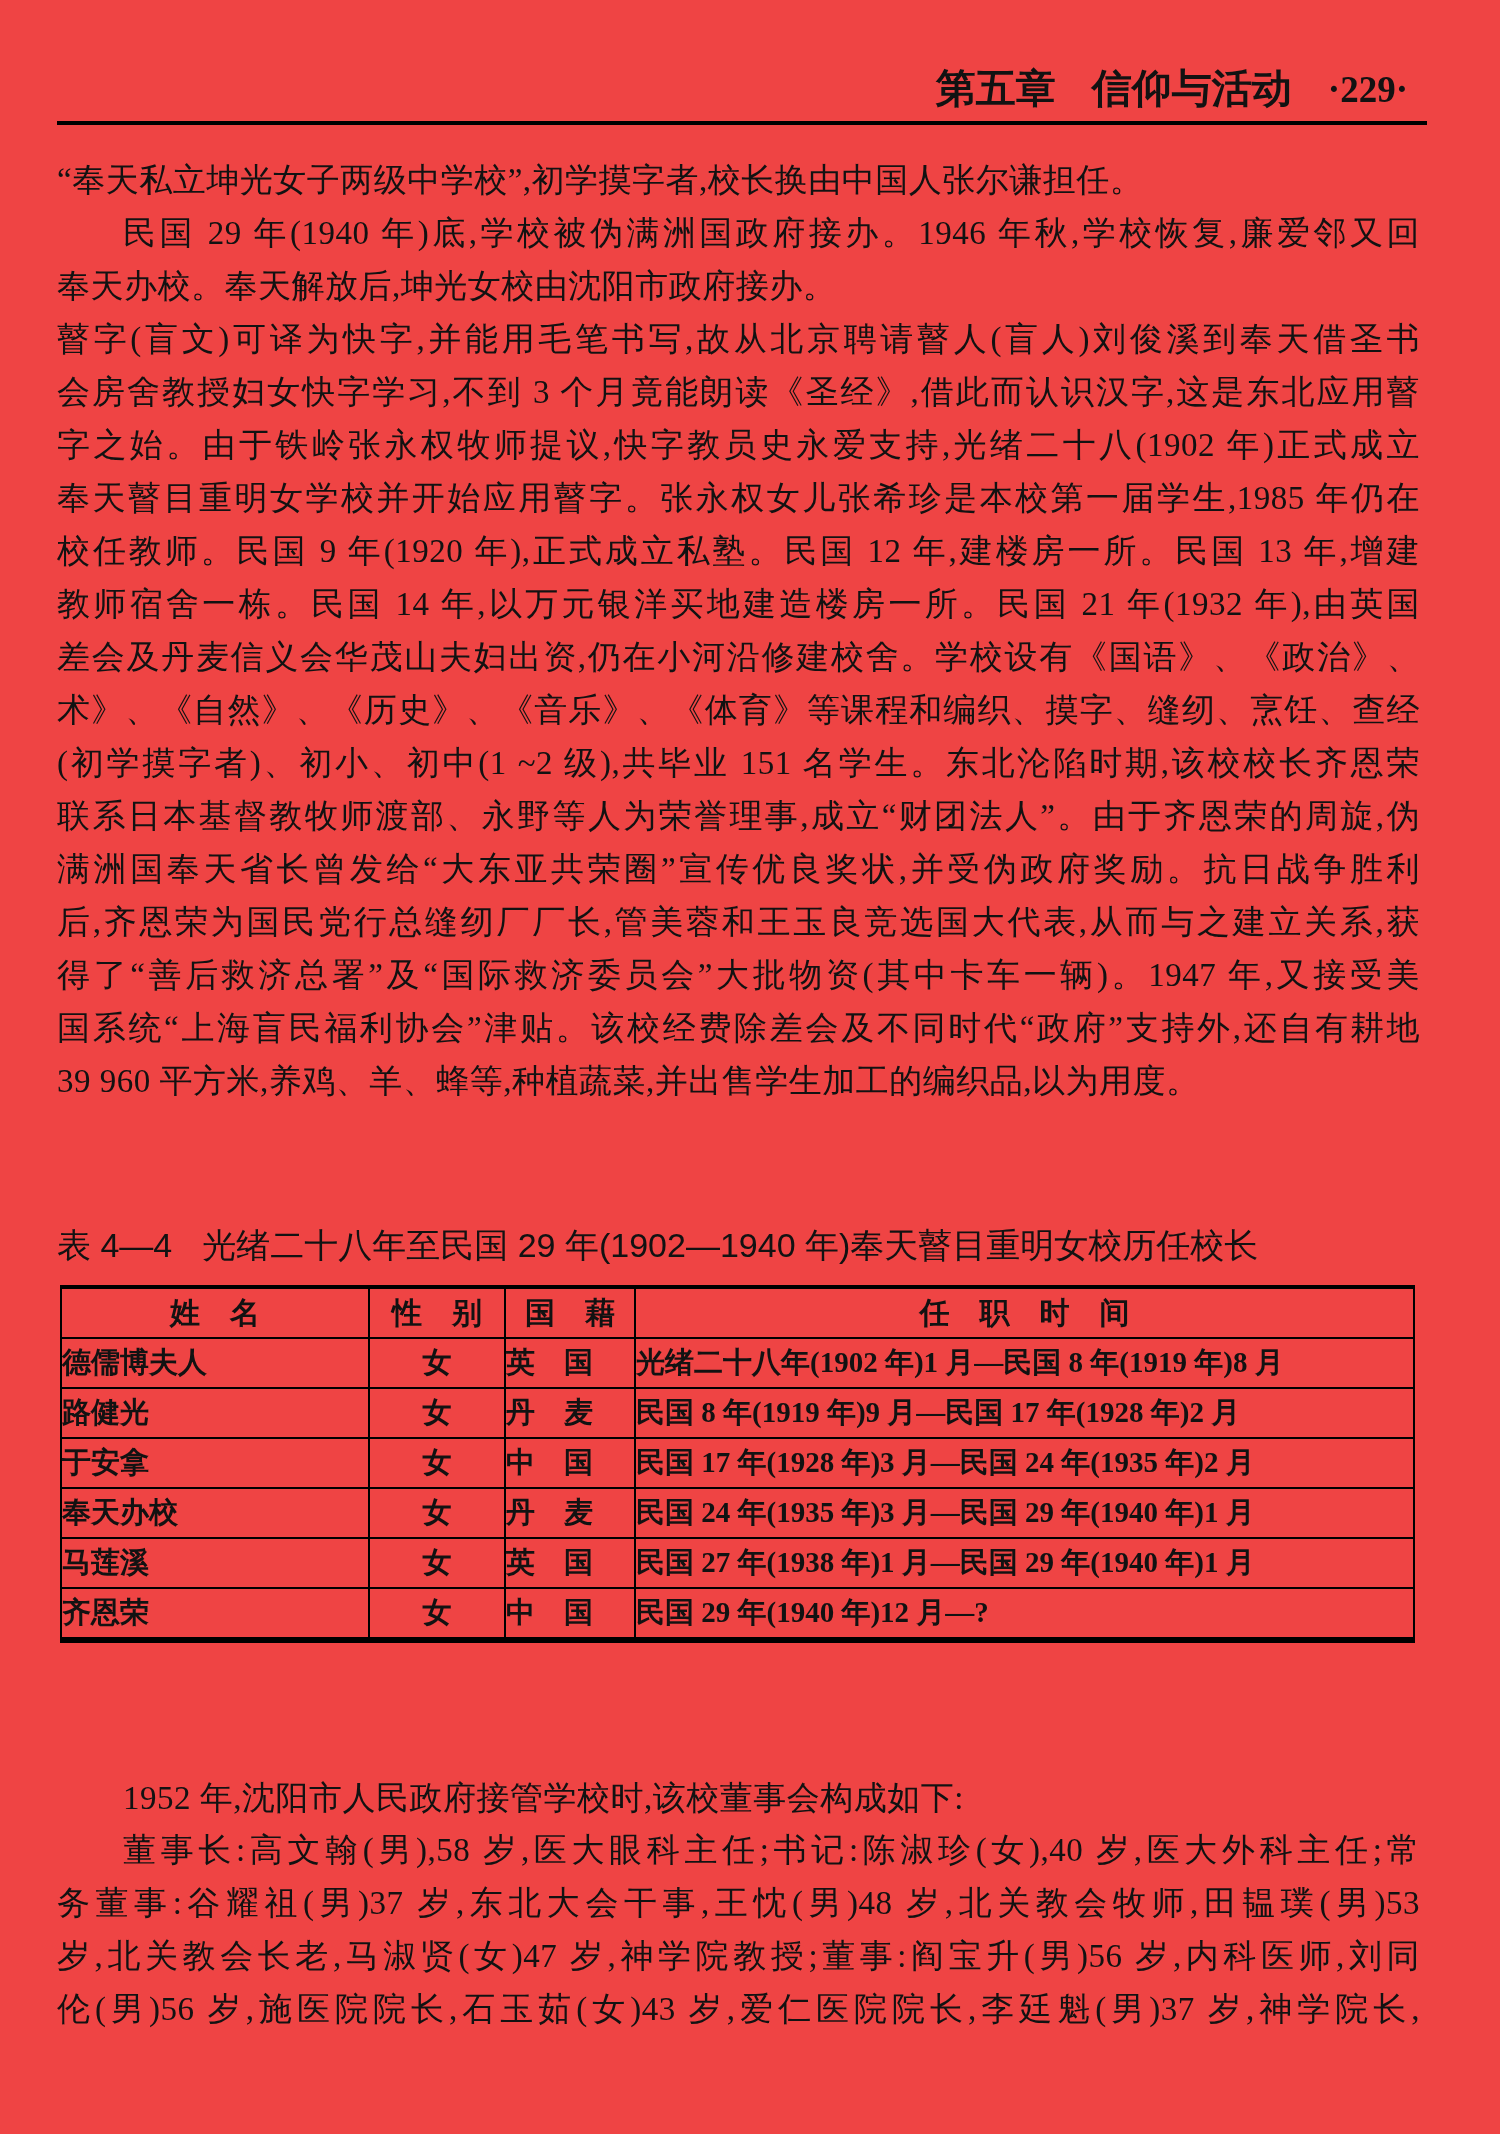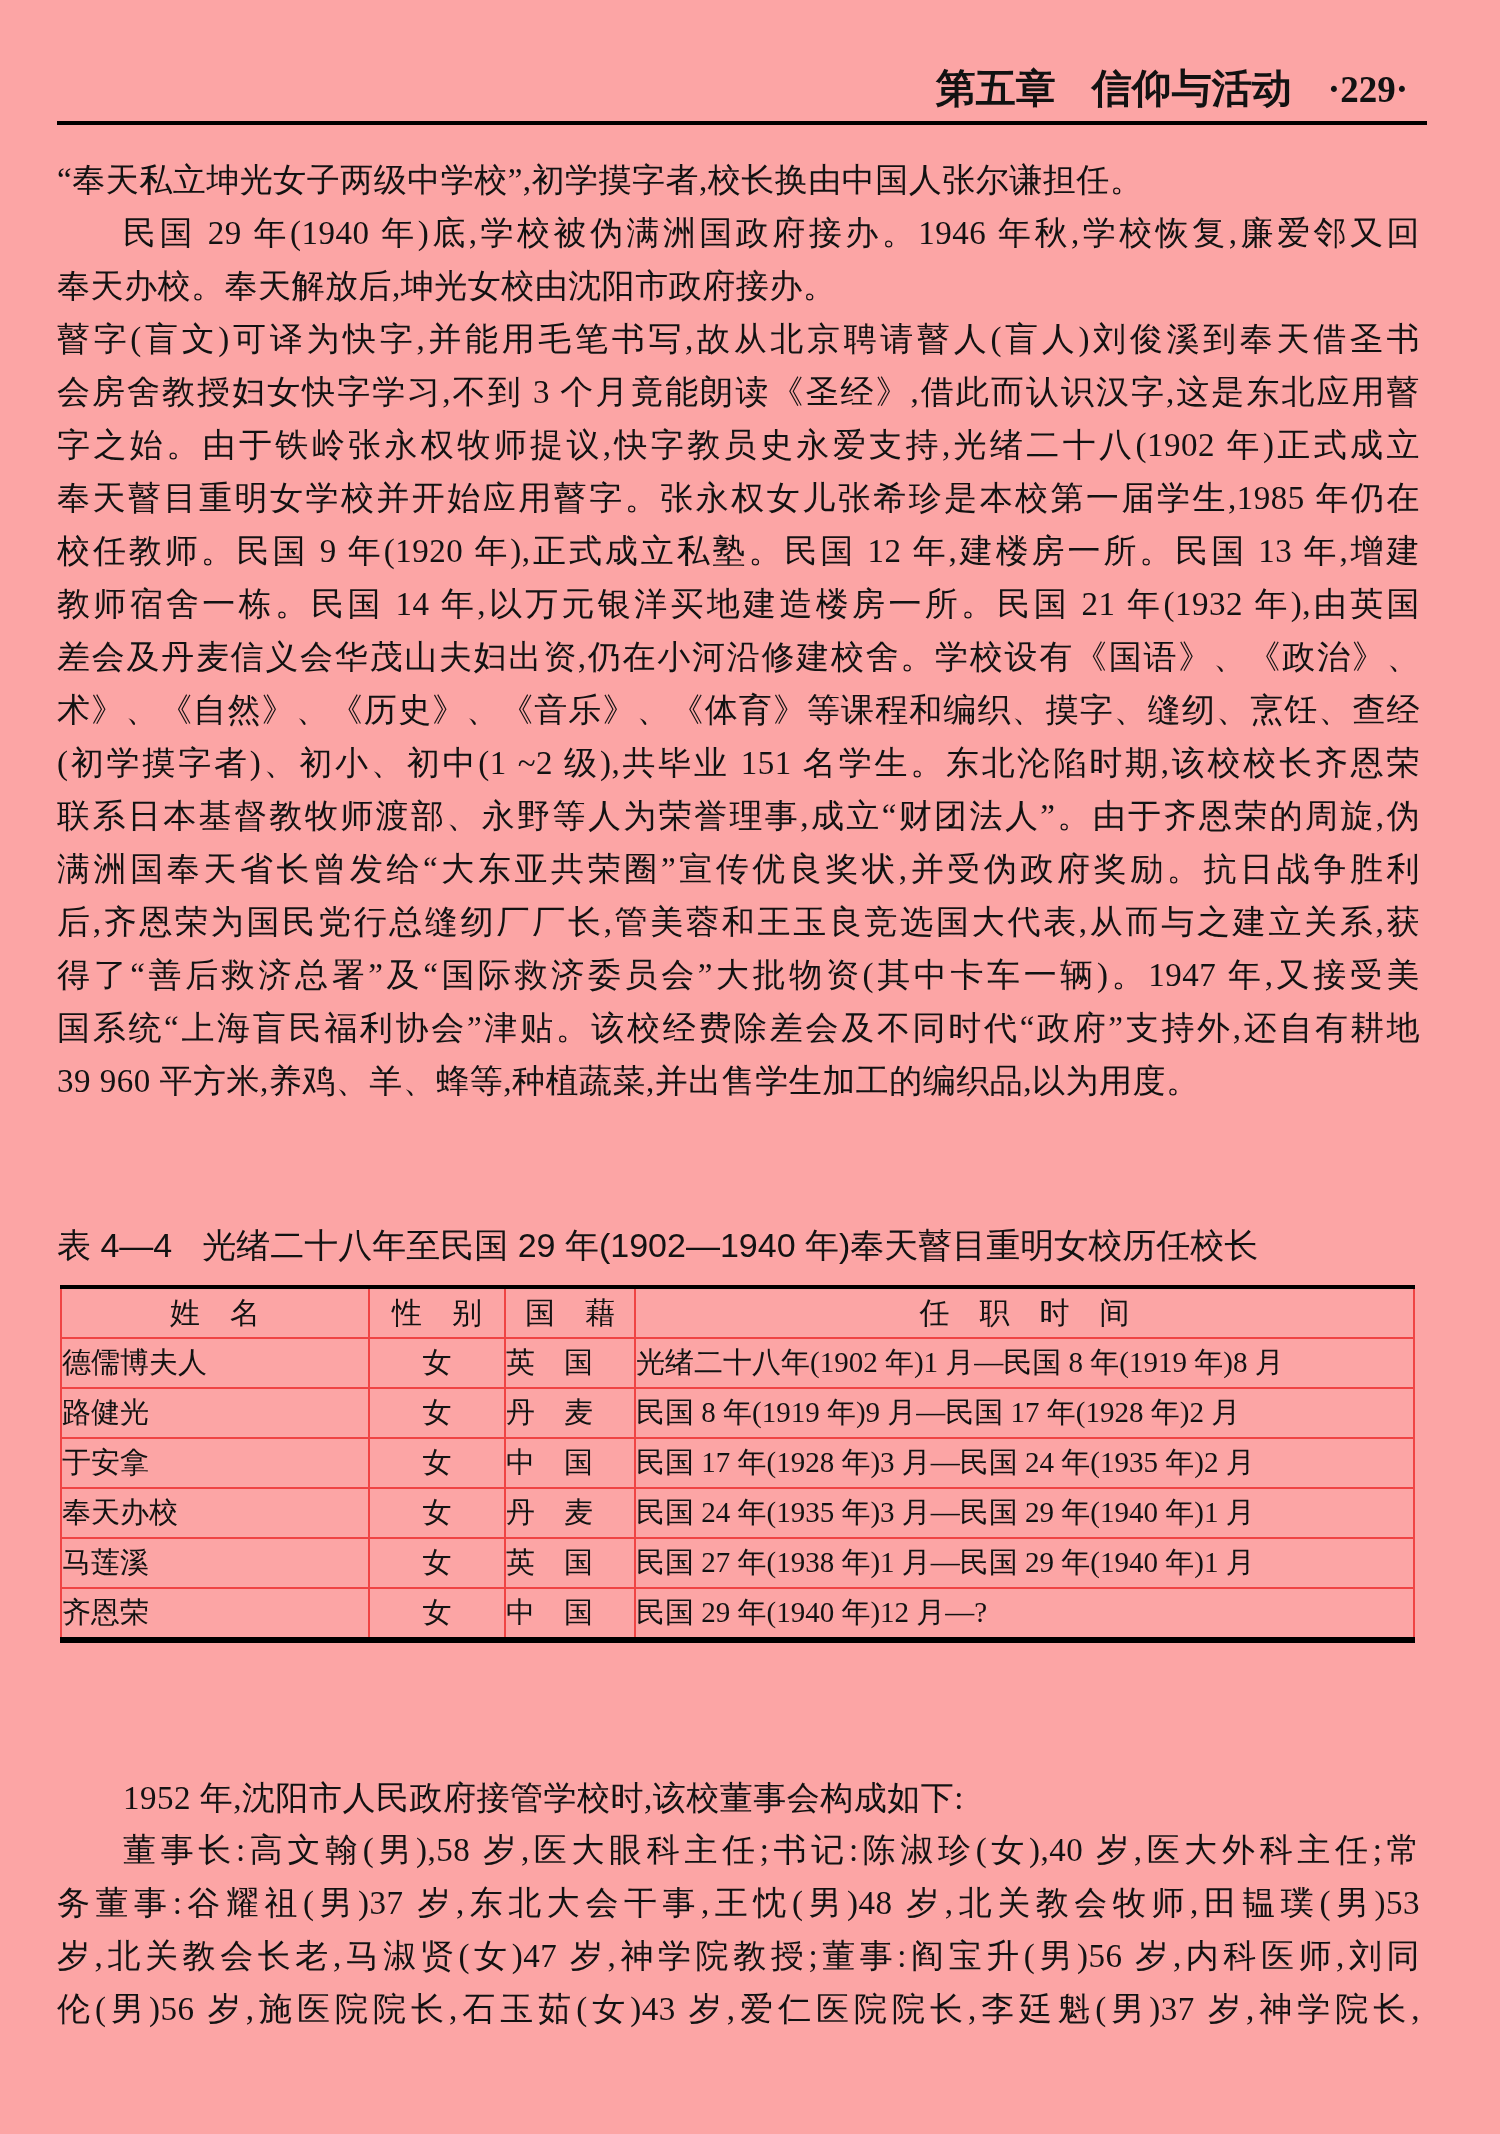--- a/index.html
+++ b/index.html
@@ -1,19 +1,19 @@
 <!DOCTYPE html>
 <html><head>
 <meta charset="utf-8">
 <style>
   html,body{margin:0;padding:0;background:#e8e8e8;}
   .page{
     position:relative;
     width:1500px;height:2134px;
-    background:#fca5a5;
+    background:#ef4444;
     font-family:"Liberation Serif","DejaVu Serif",serif;
     color:#121212;
     overflow:hidden;
   }
   .hdr{
     position:absolute;top:50px;right:92px;
     display:flex;align-items:baseline;gap:36px;
     font-family:"Liberation Sans","DejaVu Sans",sans-serif;
     font-weight:700;font-size:40px;line-height:46px;
   }
@@ -44,24 +44,24 @@
   table.ptable{
     position:absolute;top:1285px;left:60px;width:1353px;
     border-collapse:collapse;table-layout:fixed;
     font-size:29px;color:#121212;
     border-top:4px solid #000;
     border-bottom:6px solid #000;
     border-left:2px solid #000;
     border-right:2px solid #000;
   }
   table.ptable th,table.ptable td{
-    border:2px solid #ef4444;
+    border:2px solid #000000;
     height:48px;
     padding:0;
-    font-weight:normal;
+    font-weight:bold;
     overflow:hidden;
     white-space:nowrap;
   }
   table.ptable th{text-align:center;font-size:30px;}
   td.c-name{text-align:left;padding-left:98px;}
   td.c-sex{text-align:center;}
   td.c-nat{}
   td.c-tenure{text-align:left;padding-left:20px;}
 </style>
 </head>

